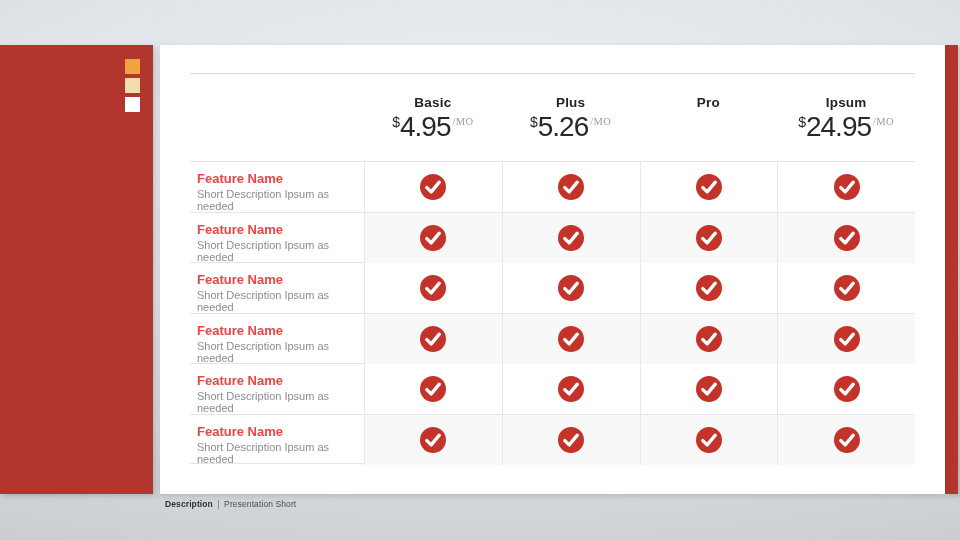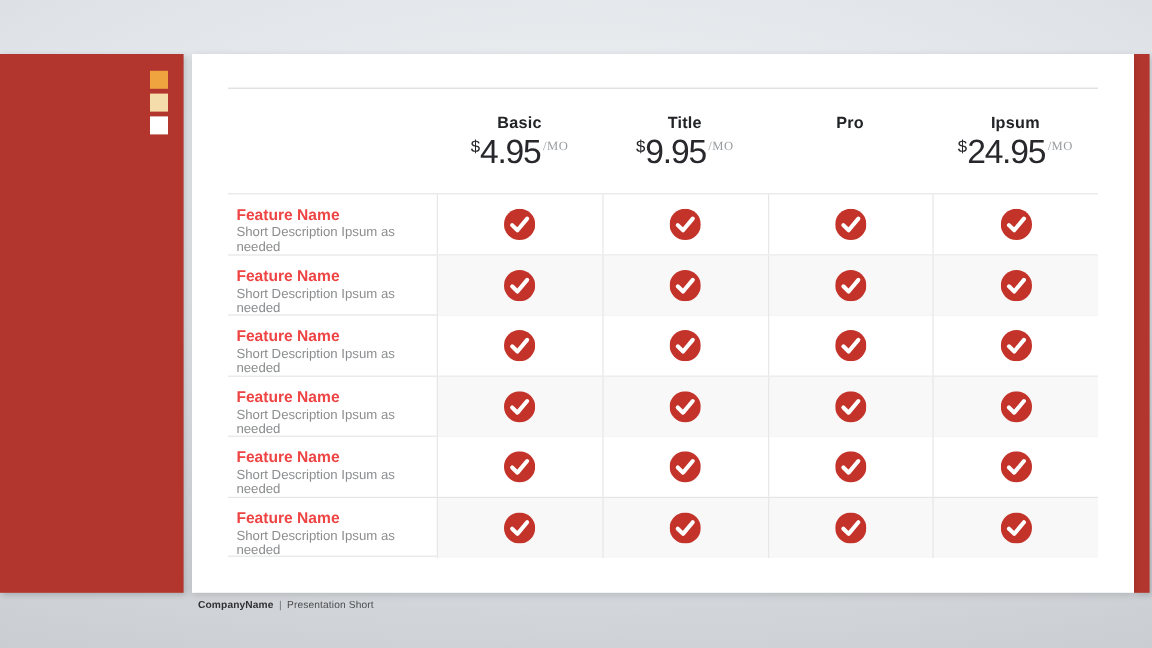--- a/index.html
+++ b/index.html
@@ -84,22 +84,22 @@
 <div class="panel">
   <div class="table">
 
     <div class="grid-row table-header">
       <div class="plan-cell"></div>
       <div class="plan-cell">
         <div class="plan-name">Basic</div>
         <div class="plan-price"><span class="price-currency">$</span><span class="price-amount">4.95</span><span class="price-period">/MO</span></div>
       </div>
       <div class="plan-cell">
-        <div class="plan-name">Title</div>
-        <div class="plan-price"><span class="price-currency">$</span><span class="price-amount">9.95</span><span class="price-period">/MO</span></div>
+        <div class="plan-name">Plus</div>
+        <div class="plan-price"><span class="price-currency">$</span><span class="price-amount">5.26</span><span class="price-period">/MO</span></div>
       </div>
       <div class="plan-cell">
         <div class="plan-name">Pro</div>
       </div>
       <div class="plan-cell">
         <div class="plan-name">Ipsum</div>
         <div class="plan-price"><span class="price-currency">$</span><span class="price-amount">24.95</span><span class="price-period">/MO</span></div>
       </div>
     </div>
 
@@ -286,16 +286,16 @@
             <circle cx="13" cy="13" r="13" fill="#c4332a"></circle>
             <path d="M6.8 13.6 L11.2 17.9 L19.3 8.2" fill="none" stroke="#ffffff" stroke-width="3.4" stroke-linecap="round" stroke-linejoin="round"></path>
           </svg>
         </div>
     </div>
 
   </div>
 </div>
 
 <div class="footer">
-  <span class="company">CompanyName</span>
+  <span class="company">Description</span>
   <span class="sep">|</span>
   <span class="ptitle">Presentation Short</span>
 </div>
 
 </body></html>

